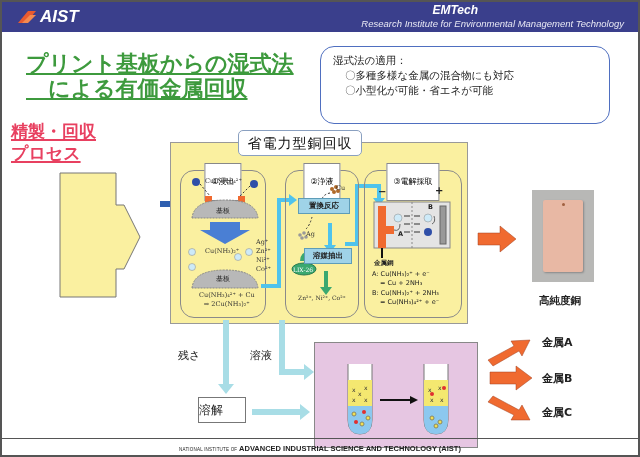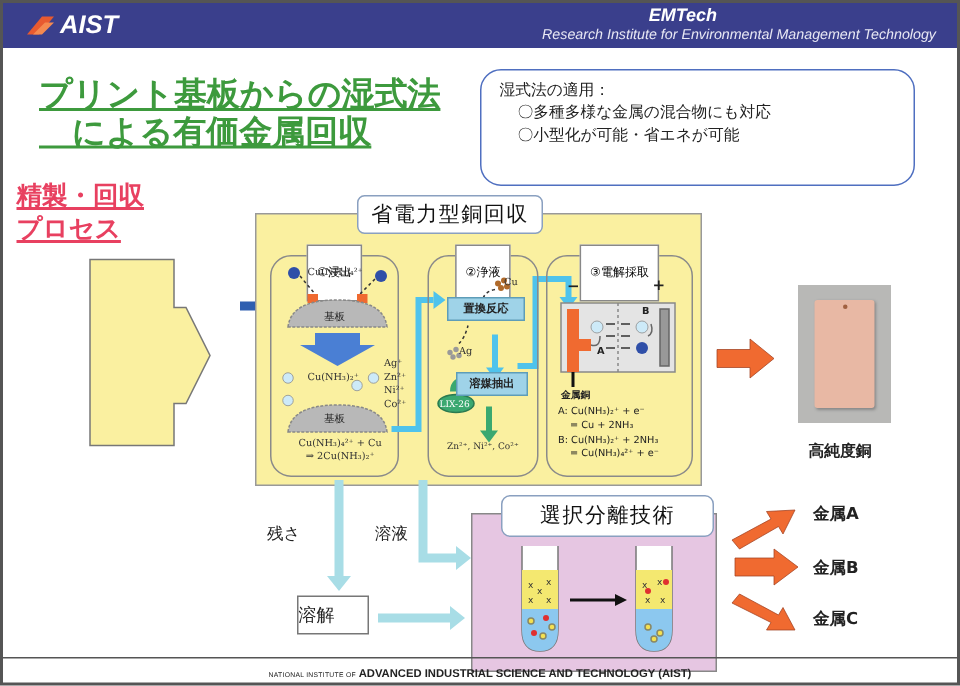--- a/index.html
+++ b/index.html
@@ -195,21 +195,20 @@
     <path d="M80 0 L80 52 L104 52" stroke="#a8dde6" stroke-width="6" fill="none"></path>
     <path d="M102 44 L112 52 L102 60 Z" fill="#a8dde6"></path>
     <path d="M50 92 L100 92" stroke="#a8dde6" stroke-width="6"></path>
     <path d="M98 84 L108 92 L98 100 Z" fill="#a8dde6"></path>
   </svg>
   <div class="resid-label" style="left:176px;top:346px">残さ</div>
   <div class="resid-label" style="left:248px;top:346px">溶液</div>
   <div class="dissolve">溶解</div>
 
   <div class="pink-panel"></div>
-  <div class="sep-title">選択分離技術</div>
   <svg style="left:340px;top:360px" width="120" height="78">
     <path d="M6 2 L6 58 Q6 72 18 72 Q30 72 30 58 L30 2" fill="#fff" stroke="#777"></path>
     <path d="M6 18 L30 18 L30 44 L6 44 Z" fill="#f4e870"></path>
     <path d="M6 44 L30 44 L30 58 Q30 72 18 72 Q6 72 6 58 Z" fill="#8cc8ef"></path>
     <text x="10" y="30" font-size="6" fill="#333">x</text>
       <text x="16" y="34" font-size="6" fill="#333">x</text>
       <text x="22" y="28" font-size="6" fill="#333">x</text>
       <text x="10" y="40" font-size="6" fill="#333">x</text>
       <text x="22" y="40" font-size="6" fill="#333">x</text>
     <circle cx="12" cy="52" r="2" fill="#f4e050" stroke="#886"></circle>

